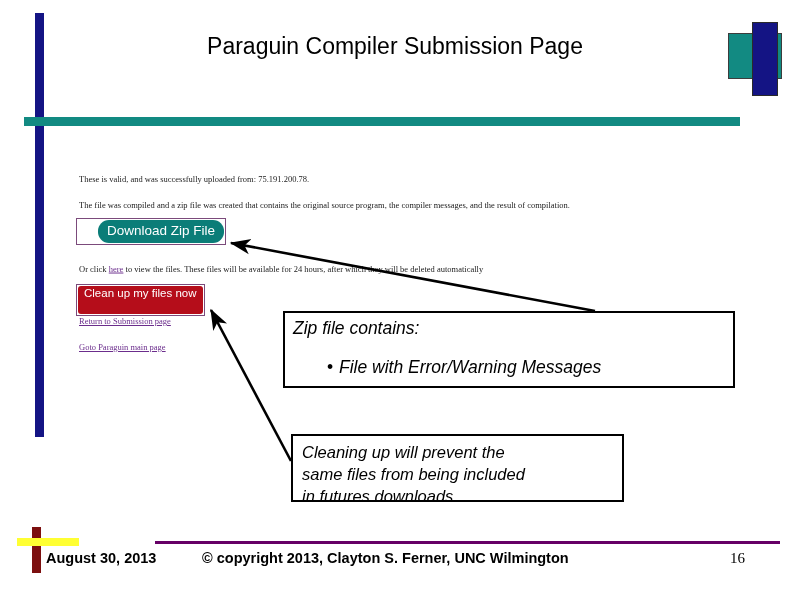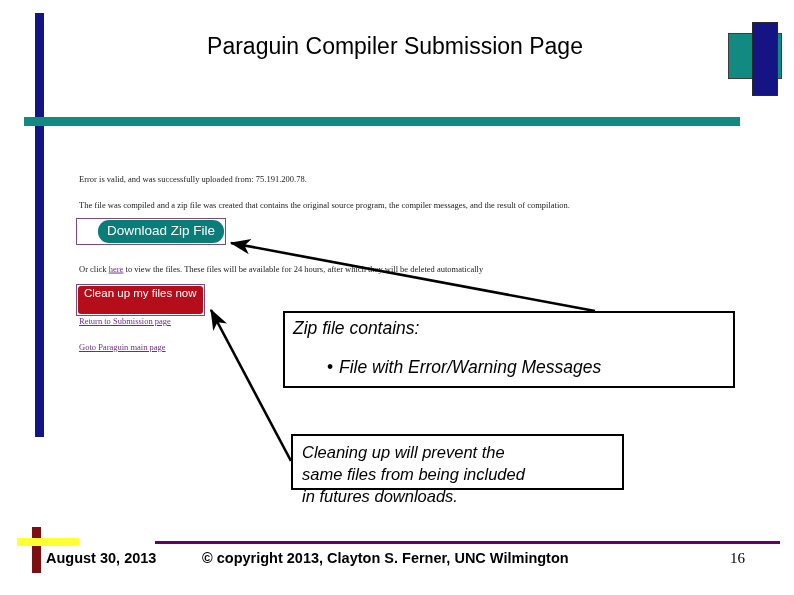--- a/index.html
+++ b/index.html
@@ -100,21 +100,21 @@
   }
   .callout-zip .hdr{margin:0;}
   .callout-zip ul{margin:16px;padding:0 0 0 18px;list-style:none;}
   .callout-zip li{position:relative;padding-left:12px;white-space:nowrap;}
   .callout-zip li:before{
     content:"\2022";position:absolute;left:0;top:0;font-style:normal;
   }
   .callout-zip b{font-weight:bold;font-style:italic;}
 
   .callout-clean{
-    left:291px;top:434px;width:333px;height:56px;
+    left:291px;top:434px;width:333px;height:68px;
     font-size:16.5px;line-height:22px;
     padding:5px 6px 0 9px;
   }
   .callout-clean div{white-space:nowrap;}
 
   
   .arrows{position:absolute;left:0;top:0;width:794px;height:595px;}
 
   
   .footer-red{
@@ -150,21 +150,21 @@
 
   <div class="navy-bar-left"></div>
   <div class="deco-teal"></div>
   <div class="deco-navy"></div>
   <div class="teal-rule"></div>
 
   <div class="title">Paraguin Compiler Submission Page</div>
 
   <div class="shot">
 
-    <div class="line l1">Error is valid, and was successfully uploaded from: 75.191.200.78.</div>
+    <div class="line l1">These is valid, and was successfully uploaded from: 75.191.200.78.</div>
 
     <div class="line l2">The file was compiled and a zip file was created that contains the original source program, the compiler messages, and the result of compilation.</div>
 
     <div class="btn-box dl-box">
       <div class="dl-btn">Download Zip File</div>
     </div>
 
     <div class="line l3"><span>Or click </span><span class="lnk">here</span><span> to view the files.  These files will be available for 24 hours, after which they will be deleted automatically</span></div>
 
     <div class="btn-box cl-box">

